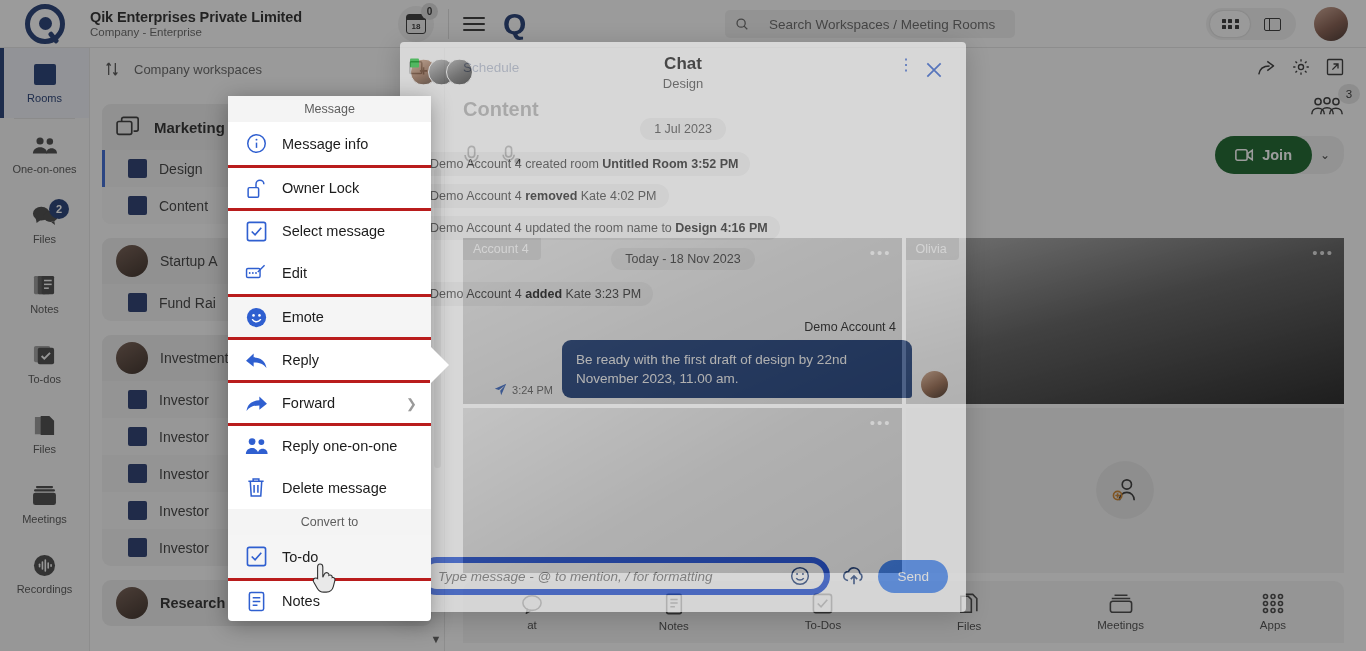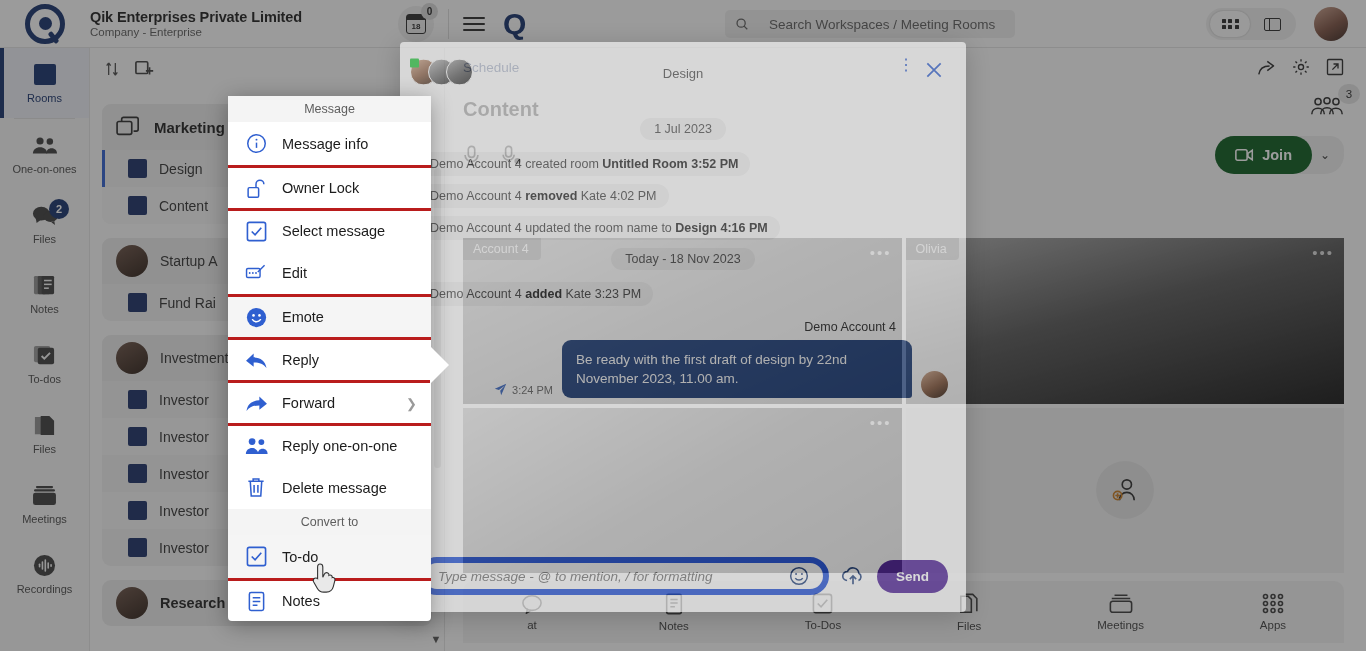--- a/index.html
+++ b/index.html
@@ -163,22 +163,22 @@
   .msg-time { font-size:11px; color:#6a6a6a; display:flex; align-items:center; gap:5px; margin-bottom:2px; }
   .bubble { max-width:350px; background:#1f3f7a; color:#fff; font-size:13.5px; line-height:1.42;
             padding:10px 14px; border-radius:9px 9px 3px 9px; }
   .msg-av { width:27px; height:27px; border-radius:50%; background:linear-gradient(150deg,#d6ae92,#8b5f45 55%,#3d2a1e); flex:none; }
 
   .chat-foot { position:absolute; left:0; right:0; bottom:0; height:72px; display:flex; align-items:center;
                padding:0 18px; gap:12px; }
   .inputpill { flex:1; height:38px; border:6px solid #1d4ed8; border-radius:19px; display:flex; align-items:center;
                padding:0 14px; }
   .inputpill span { flex:1; font-size:13.5px; color:#6e6e6e; font-style:italic; }
-  .sendbtn { height:33px; background:#4c1d95; color:#fff; border-radius:17px; padding:0 19px; font-size:13.5px;
-             font-weight:bold; display:flex; align-items:center; }
+  .sendbtn { height:33px; background:#3b82f6; color:#fff; border-radius:17px; padding:0 19px; font-size:13.5px;
+             font-weight:normal; display:flex; align-items:center; }
 
   
   .ctxmenu { position:absolute; left:228px; top:96px; width:203px; background:#fff; border-radius:4px;
              box-shadow:0 4px 22px rgba(0,0,0,.33); z-index:60; overflow:visible; }
   .ctx-header { height:26px; display:flex; align-items:center; justify-content:center; font-size:12.5px;
                 color:#5e5e5e; background:#f4f4f4; }
   .ctx-item { height:43px; display:flex; align-items:center; gap:14px; padding:0 0 0 16px; position:relative;
               border-top:3px solid #b91c1c; font-size:14.5px; color:#1c1c1c; }
   .ctx-item.hover { background:#f5f5f5; }
   .ctx-item.noline { border-top:none; }
@@ -336,20 +336,21 @@
         </div>
         <div class="rail-lbl">Recordings</div>
       </div>
     </div>
 
     <div class="wspanel">
       <div class="ws-head">
         <svg width="16" height="16" viewBox="0 0 24 24" stroke="#4a4a4a" stroke-width="1.9" fill="none">
           <path d="M7 3v18M7 3L4 7M7 3l3 4M17 21V3M17 21l-3-4M17 21l3-4"></path>
         </svg>
+        <span class="ws-head-txt">Company workspaces</span>
         <svg width="22" height="20" viewBox="0 0 24 22" stroke="#3d3d3d" stroke-width="1.8" fill="none">
           <rect x="2" y="3" width="13" height="13" rx="1.5"></rect>
             <path d="M17 9v8M13 13h8"></path>
         </svg>
       </div>
 
       <div class="ws-group">
         <div class="ws-title">
           <svg width="26" height="22" viewBox="0 0 28 24" stroke="#2b2b2b" stroke-width="1.8" fill="none">
             <rect x="1" y="6" width="16" height="14" rx="2"></rect>
@@ -568,20 +569,21 @@
   <div class="chatmodal" style="opacity:.62">
     <div class="chat-head">
       <div class="chat-avs">
         <div class="cav cav1">
             <div class="online-dot"></div>
           </div>
         <div class="cav cav2"></div>
         <div class="cav cav3"></div>
       </div>
       <div class="chat-titlewrap">
+        <div class="chat-title">Chat</div>
         <div class="chat-sub">Design</div>
       </div>
       <div class="chat-kebab">⋮</div>
       <div class="chat-close">
         <svg width="20" height="20" viewBox="0 0 24 24" stroke="#2f5fd0" stroke-width="2.1" fill="none">
           <path d="M4 4l16 16M20 4L4 20"></path>
         </svg>
       </div>
     </div>
 

